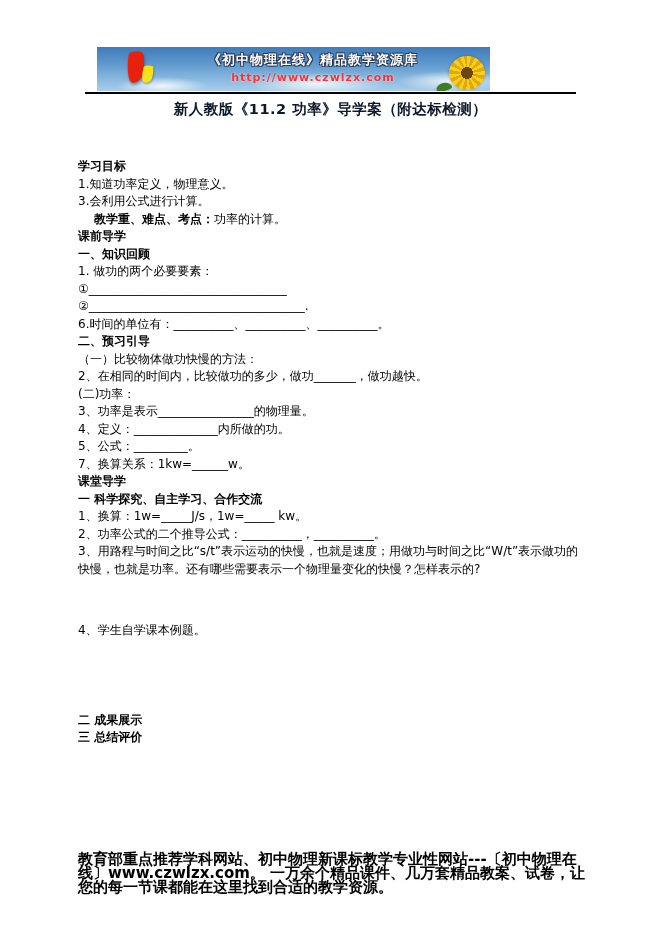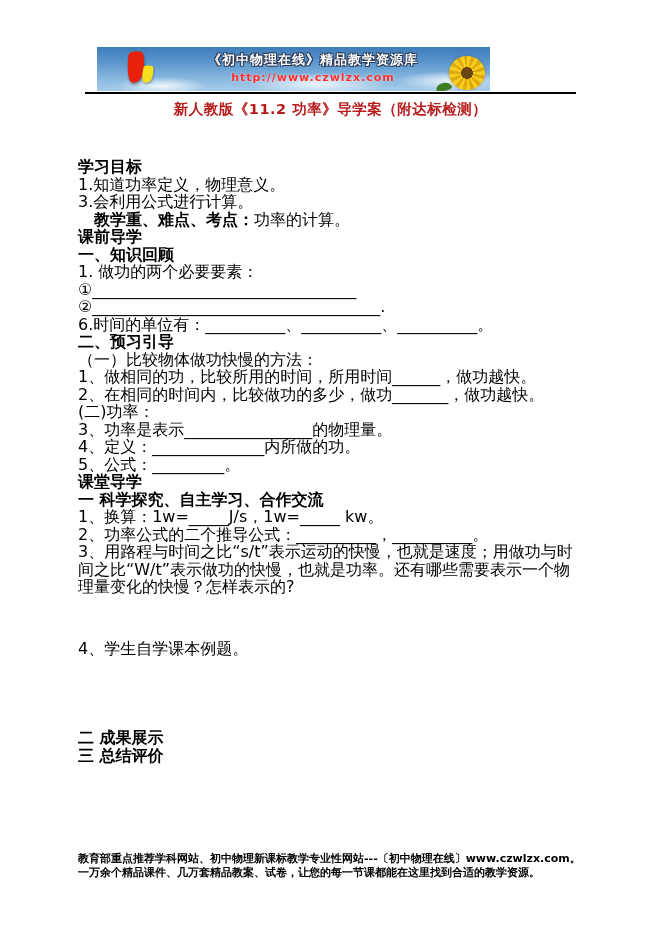--- a/index.html
+++ b/index.html
@@ -48,29 +48,29 @@
     border-radius:50% 50% 50% 50%/70% 70% 30% 30%;transform:rotate(-12deg);
   }
   
   .header-rule{position:absolute;left:85px;top:92px;width:491px;height:0;border-top:2px solid #000;}
   
   .doc-title{
     position:absolute;left:0;top:100px;width:661px;text-align:center;
     font-size:14.5px;font-weight:bold;color:#ec7a10;letter-spacing:.5px;
   }
   
-  .content{position:absolute;left:78px;top:158px;width:508px;font-size:16px;line-height:17.5px;}
+  .content{position:absolute;left:78px;top:158px;width:508px;font-size:12px;line-height:17.5px;}
   .content p{margin:0;white-space:normal;}
   .b{font-weight:bold;margin-left:16px;}
   .sp-a{height:44px;}   
   .sp-b{height:72px;}   
   
   .footer{
     position:absolute;left:78px;top:852px;width:508px;
-    font-size:11px;line-height:14px;font-weight:bold;color:#000;
+    font-size:15px;line-height:14px;font-weight:bold;color:#000;
   }
 </style>
 </head>
 <body>
 
 <div class="page">
 
   <div class="banner">
     <div class="cloud c1"></div>
     <div class="cloud c2"></div>
@@ -82,43 +82,43 @@
     <div class="banner-text">
       <div class="banner-title">《初中物理在线》精品教学资源库</div>
       <div class="banner-url">http://www.czwlzx.com</div>
     </div>
     <div class="leaf"></div>
     <div class="sunflower"></div>
   </div>
 
   <div class="header-rule"></div>
 
-  <div class="doc-title" style="color: #b91c1c;">新人教版《11.2 功率》导学案（附达标检测）</div>
+  <div class="doc-title" style="color: #0f172a;">新人教版《11.2 功率》导学案（附达标检测）</div>
 
   <div class="content">
     <p class="b">学习目标</p>
     <p>1.知道功率定义，物理意义。</p>
     <p>3.会利用公式进行计算。</p>
     <p>
       <span class="b">教学重、难点、考点：</span><span>功率的计算。</span>
     </p>
     <p class="b">课前导学</p>
     <p class="b">一、知识回顾</p>
     <p>1.  做功的两个必要要素：</p>
     <p>①_________________________________</p>
     <p>②____________________________________.</p>
     <p>6.时间的单位有：__________、__________、__________。</p>
     <p class="b">二、预习引导</p>
     <p>（一）比较物体做功快慢的方法：</p>
-    <p>1、做相同的功，比较所用的时间，所用时间______，做功越快。</p>
     <p>2、在相同的时间内，比较做功的多少，做功_______，做功越快。</p>
     <p>(二)功率：</p>
     <p>3、功率是表示________________的物理量。</p>
     <p>4、定义：______________内所做的功。</p>
     <p>5、公式：_________。</p>
+    <p>7、换算关系：1kw=______w。</p>
     <p class="b">课堂导学</p>
     <p class="b">一  科学探究、自主学习、合作交流</p>
     <p>1、换算：1w=_____J/s，1w=_____ kw。</p>
     <p>2、功率公式的二个推导公式：__________，__________。</p>
     <p>3、用路程与时间之比“s/t”表示运动的快慢，也就是速度；用做功与时间之比“W/t”表示做功的快慢，也就是功率。还有哪些需要表示一个物理量变化的快慢？怎样表示的?</p>
     <div class="sp-a"></div>
     <p>4、学生自学课本例题。</p>
     <div class="sp-b"></div>
     <p class="b">二  成果展示</p>
     <p class="b">三  总结评价</p>

